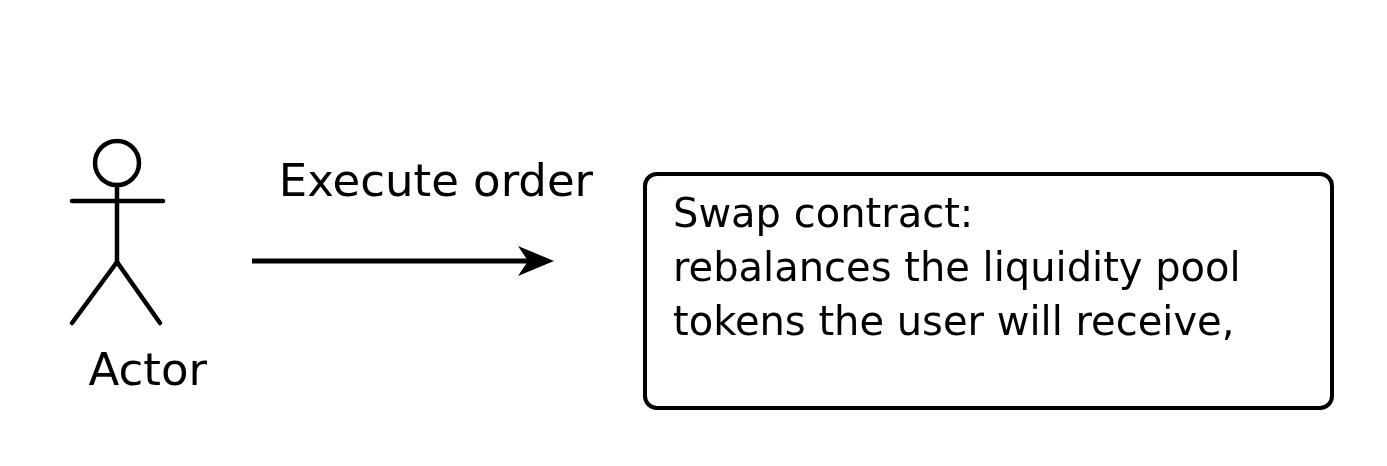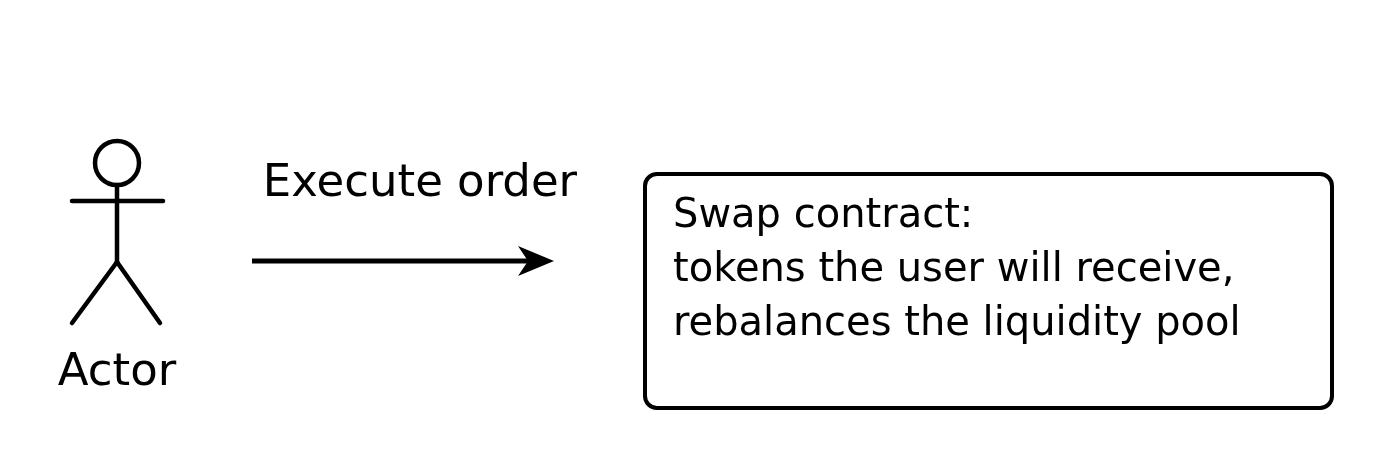--- a/index.html
+++ b/index.html
@@ -25,31 +25,31 @@
   .actor-figure {
     left: 55px;
     top: 135px;
     width: 130px;
     height: 200px;
   }
   .actor-label {
     left: 27px;
     top: 345px;
     width: 180px;
-    text-align: center;
+    text-align: right;
     font-size: 45px;
     line-height: 1.1;
     letter-spacing: 0px;
     white-space: nowrap;
     color: var(--ink);
   }
 
   
   .arrow-label {
-    left: 240px;
+    left: 256px;
     top: 156px;
     width: 360px;
     text-align: center;
     font-size: 45px;
     line-height: 1.1;
     white-space: nowrap;
     color: var(--ink);
   }
   .arrow-svg {
     left: 250px;
@@ -102,17 +102,17 @@
 
   <div class="abs arrow-label">Execute order</div>
 
   <svg class="abs arrow-svg" viewBox="0 0 310 34" width="310" height="34" aria-hidden="true">
     <line x1="2" y1="17" x2="284" y2="17" stroke="#000000" stroke-width="5"></line>
     <path class="fill" d="M 304 17 L 268 2 L 278 17 L 268 32 Z"></path>
   </svg>
 
   <div class="abs node-box">
     <div class="node-line">Swap contract:</div>
+    <div class="node-line">rebalances the liquidity pool</div>
     <div class="node-line">tokens the user will receive,</div>
-    <div class="node-line">rebalances the liquidity pool</div>
   </div>
 
 </div>
 
 </body></html>

